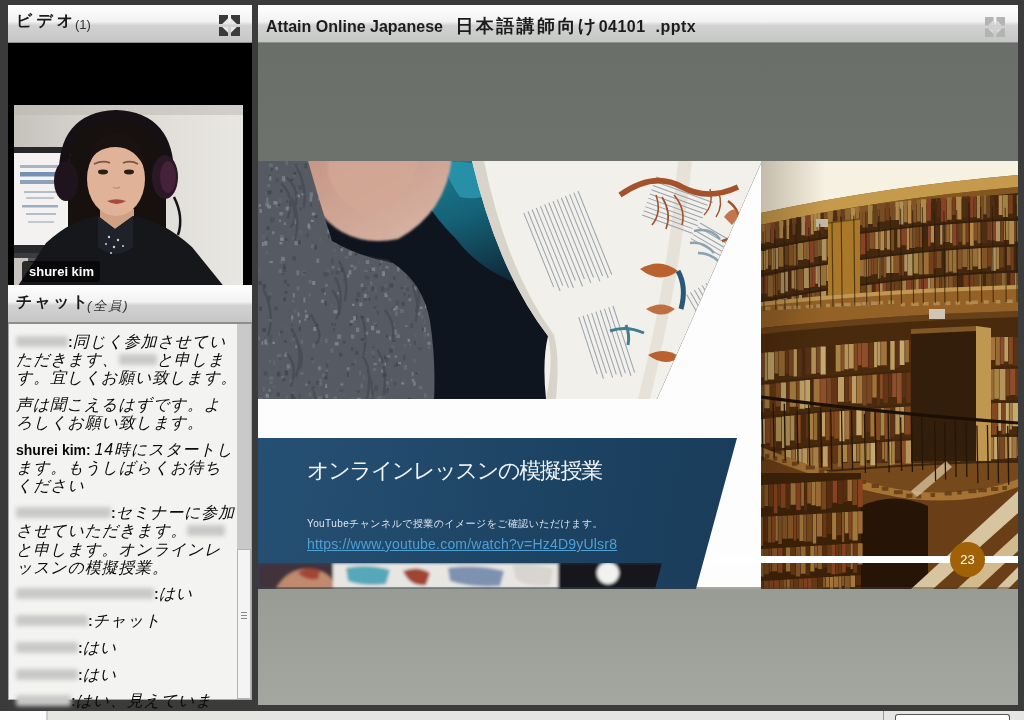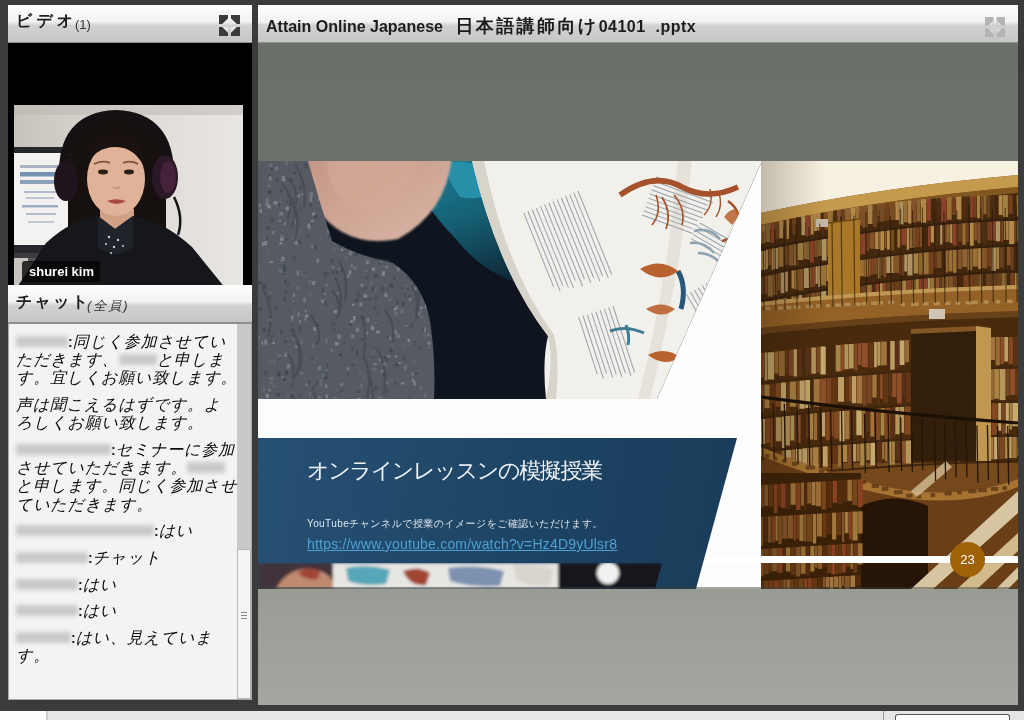--- a/index.html
+++ b/index.html
@@ -108,21 +108,22 @@
 
     <div class="abs" style="right:0;top:0;width:14px;height:375px;background:#c9c9c9;"></div>
     <div class="abs" style="right:0;top:225px;width:14px;height:150px;background:#f4f4f4;border:1px solid #b5b5b5;"></div>
     <div class="abs" style="right:4px;top:288px;width:6px;height:1px;background:#888;"></div>
     <div class="abs" style="right:4px;top:291px;width:6px;height:1px;background:#888;"></div>
     <div class="abs" style="right:4px;top:294px;width:6px;height:1px;background:#888;"></div>
 
     <div id="chat" class="abs" style="left:7px;top:9px;width:222px;font-size:14px;color:#0a0a0a;line-height:17.2px;">
       <div class="msg"><span class="blur b1"></span><b>:</b><span class="j">同じく参加させていただきます、</span><span class="blur b2"></span><span class="j">と申します。宜しくお願い致します。</span></div>
       <div class="msg"><span class="j">声は聞こえるはずです。よろしくお願い致します。</span></div>
-      <div class="msg"><span class="blur b3"></span><b>:</b><span class="j">セミナーに参加させていただきます。</span><span class="blur b2"></span><span class="j">と申します。同じく参加させていただきます。</span></div>
+      <div class="msg"><b>shurei kim:</b> <span class="j">14時にスタートします。もうしばらくお待ちください</span></div>
+      <div class="msg"><span class="blur b3"></span><b>:</b><span class="j">セミナーに参加させていただきます。</span><span class="blur b2"></span><span class="j">と申します。オンラインレッスンの模擬授業。</span></div>
       <div class="msg"><span class="blur b4"></span><b>:</b><span class="j">はい</span></div>
       <div class="msg"><span class="blur b5"></span><b>:</b><span class="j">チャット</span></div>
       <div class="msg"><span class="blur b6"></span><b>:</b><span class="j">はい</span></div>
       <div class="msg"><span class="blur b6"></span><b>:</b><span class="j">はい</span></div>
       <div class="msg"><span class="blur b7"></span><b>:</b><span class="j">はい、見えています。</span></div>
     </div>
   </div>
 </div>
 
 <div class="abs" style="left:258px;top:5px;width:760px;height:700px;">

